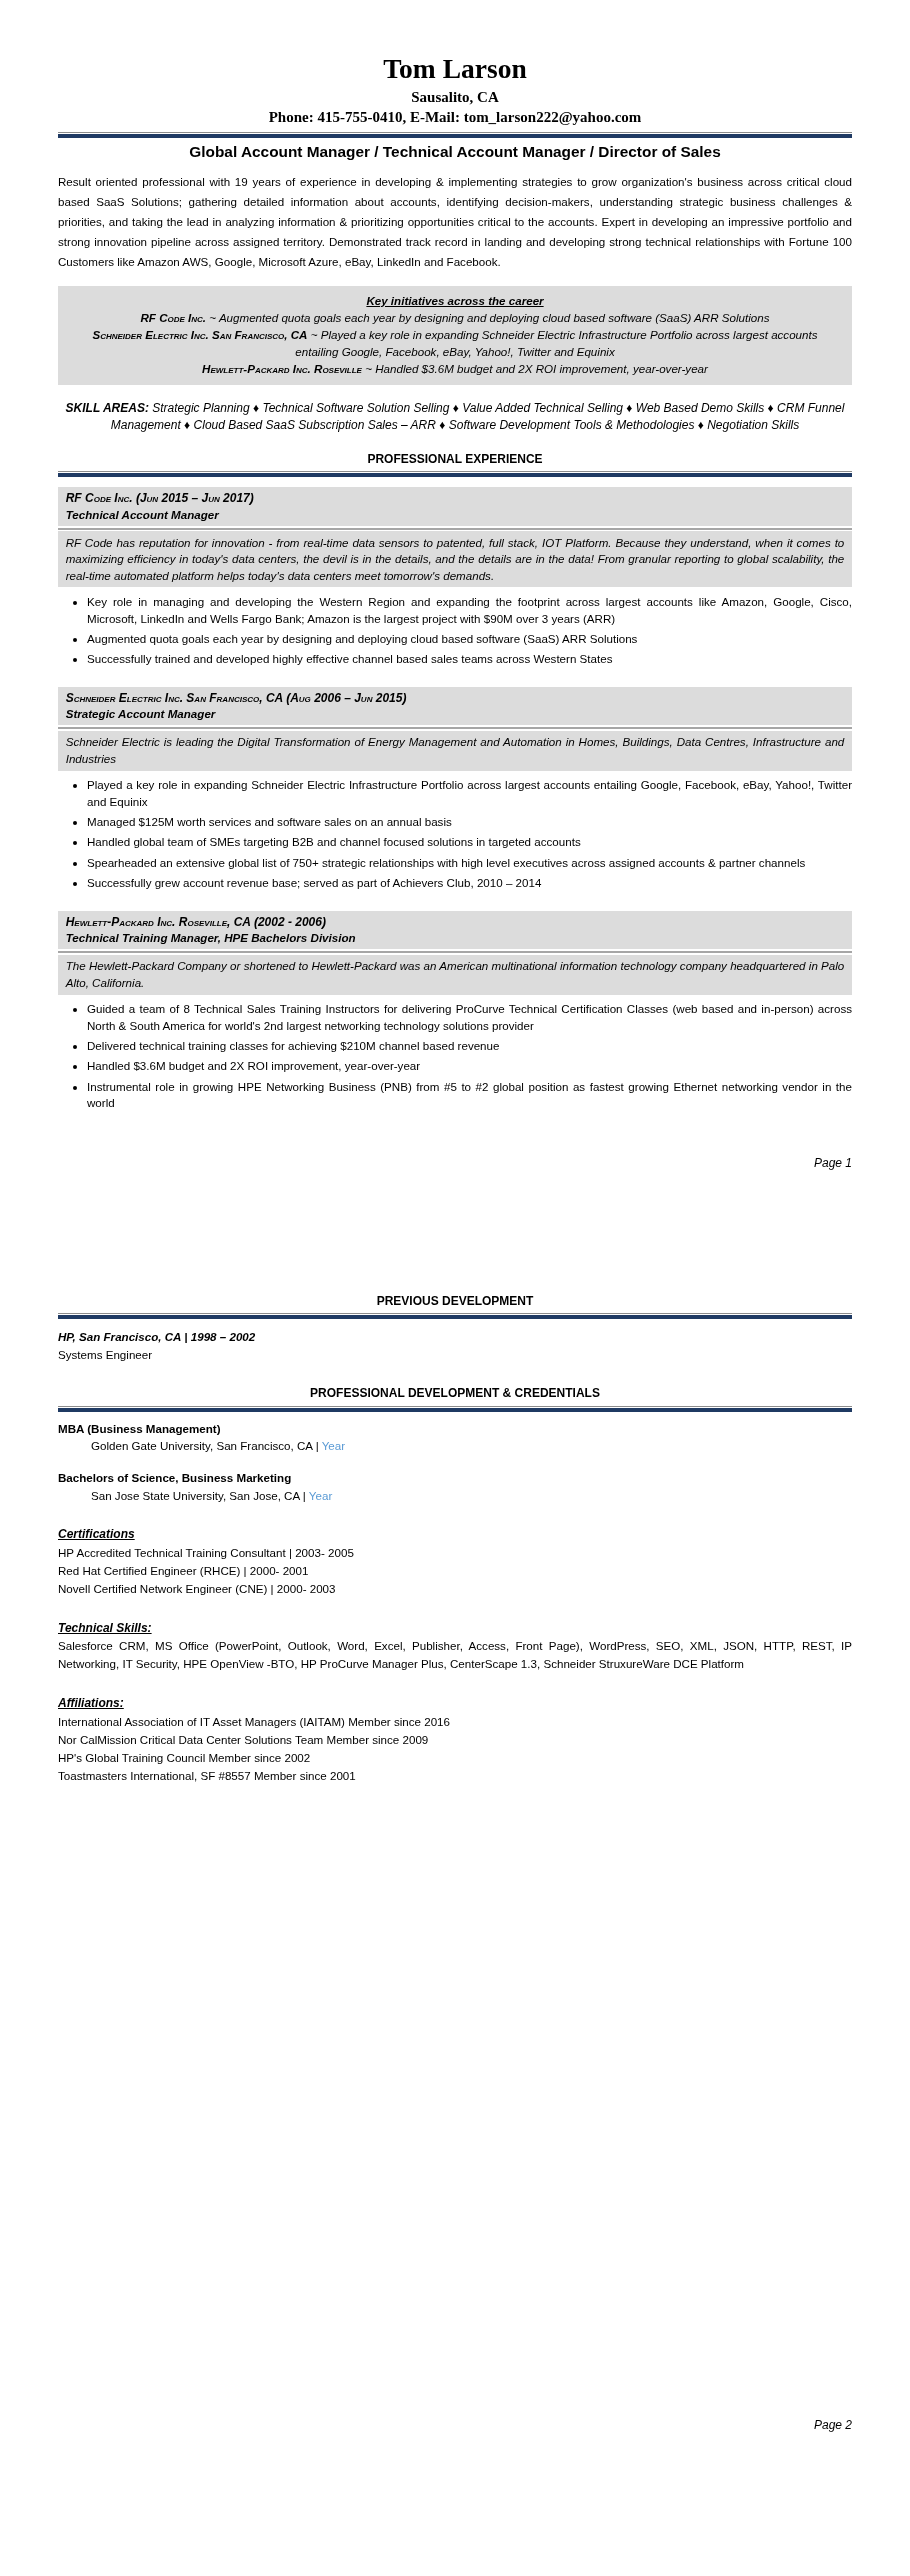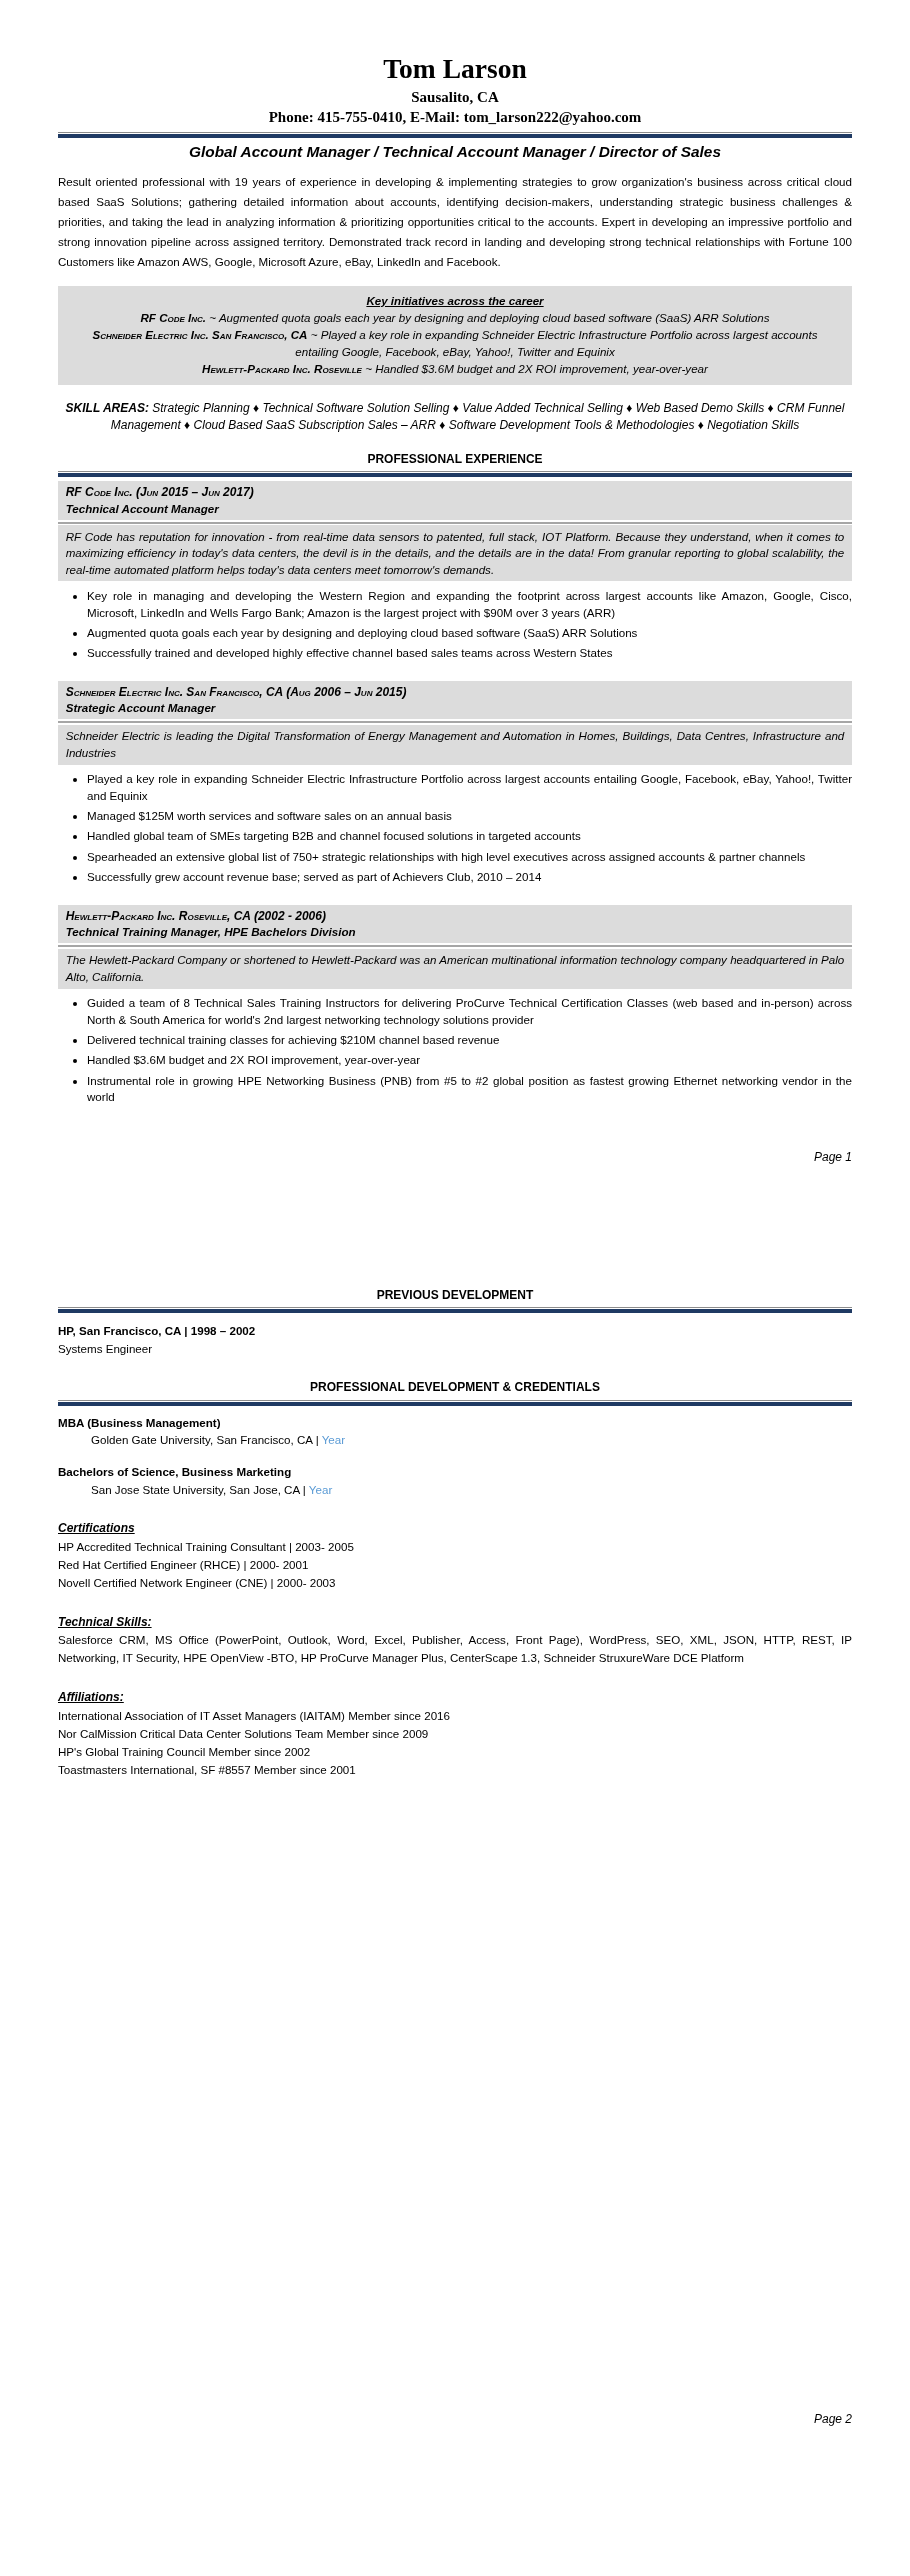--- a/index.html
+++ b/index.html
@@ -15,21 +15,21 @@
           font-weight:bold; font-size:27.5px; line-height:1.15; }
   .loc { margin-top:3.3px; text-align:center; font-family:"Liberation Serif", serif;
          font-weight:bold; font-size:15px; line-height:1.2; }
   .contact { margin-top:2.2px; text-align:center; font-family:"Liberation Serif", serif;
              font-weight:bold; font-size:15px; line-height:1.2; }
 
   .rule { margin-top:5.5px; }
   .rule .thin { height:1.1px; background:#8c8c8c; }
   .rule .thick { height:3.9px; background:#1f3a63; margin-top:1.1px; }
 
-  .headline { margin-top:5.5px; text-align:center; font-weight:bold; font-size:15.4px;font-style:italic; }
+  .headline { margin-top:5.5px; text-align:center; font-weight:bold; font-size:15.4px; }
 
   .summary { margin-top:11px; font-size:11.6px; line-height:20px; text-align:justify; }
 
   
   .ki-box { margin-top:14.3px; background:#dcdcdc; padding:5.5px 14.3px 7.7px;
             text-align:center; font-style:italic; font-size:11.6px; line-height:17px; }
   .ki-title { font-weight:bold; text-decoration:underline; }
   .ki-item { margin:0; }
   .ki-company { font-weight:bold; font-variant:small-caps; }
 
@@ -48,21 +48,21 @@
               text-align:justify; font-size:11.6px; line-height:16.5px; }
   ul.bullets { margin:6.6px 0 0 0; padding-left:29px; }
   ul.bullets li { margin-bottom:3.9px; text-align:justify; font-size:11.6px; line-height:16.5px; }
 
   .page-marker { text-align:right; font-style:italic; font-size:12px; }
   .pm1 { margin-top:44px; }
   .pm2 { margin-top:633px; }
 
   
   .prev-heading { margin-top:124px; }
-  .plain-bold { font-weight:bold; font-size:11.6px; line-height:17.6px; margin-top:8.8px; }
+  .plain-bold { font-weight:bold; font-size:11.6px; line-height:17.6px; margin-top:8.8px;font-style:italic; }
   .plain { font-size:11.6px; line-height:17.6px; }
 
   .degree { margin-top:14.3px; }
   .degree-title { font-weight:bold; font-size:11.6px; line-height:17.6px; }
   .degree-school { font-size:11.6px; line-height:17.6px;margin-left:33px; }
   .year { color:#5b9bd5; }
 
   .sub-heading { margin-top:22px; font-weight:bold; font-style:italic;
                  text-decoration:underline; font-size:12px; line-height:17.6px; }
   .cred-line { font-size:11.6px; line-height:18px; }
@@ -97,21 +97,21 @@
     <div class="skills">
       <span class="skills-label">SKILL AREAS:</span><span> Strategic Planning ♦ Technical Software Solution Selling ♦ Value Added Technical Selling ♦ Web Based Demo Skills ♦ CRM Funnel Management ♦ Cloud Based SaaS Subscription Sales – ARR ♦ Software Development Tools &amp; Methodologies ♦ Negotiation Skills</span>
     </div>
 
     <div class="section-heading">PROFESSIONAL EXPERIENCE</div>
     <div class="rule">
       <div class="thin"></div>
       <div class="thick"></div>
     </div>
 
-    <div class="job" style="margin-top:4px;">
+    <div class="job" style="margin-top:10px;">
       <div class="job-head">
         <div class="job-company">RF Code Inc. (Jun 2015 – Jun 2017)</div>
         <div class="job-title">Technical Account Manager</div>
       </div>
       <div class="job-divider"></div>
       <div class="job-desc">RF Code has reputation for innovation - from real-time data sensors to patented, full stack, IOT Platform. Because they understand, when it comes to maximizing efficiency in today's data centers, the devil is in the details, and the details are in the data! From granular reporting to global scalability, the real-time automated platform helps today's data centers meet tomorrow's demands.</div>
       <ul class="bullets">
         <li>Key role in managing and developing the Western Region and expanding the footprint across largest accounts like Amazon, Google, Cisco, Microsoft, LinkedIn and Wells Fargo Bank; Amazon is the largest project with $90M over 3 years (ARR)</li>
         <li>Augmented quota goals each year by designing and deploying cloud based software (SaaS) ARR Solutions</li>
         <li>Successfully trained and developed highly effective channel based sales teams across Western States</li>

